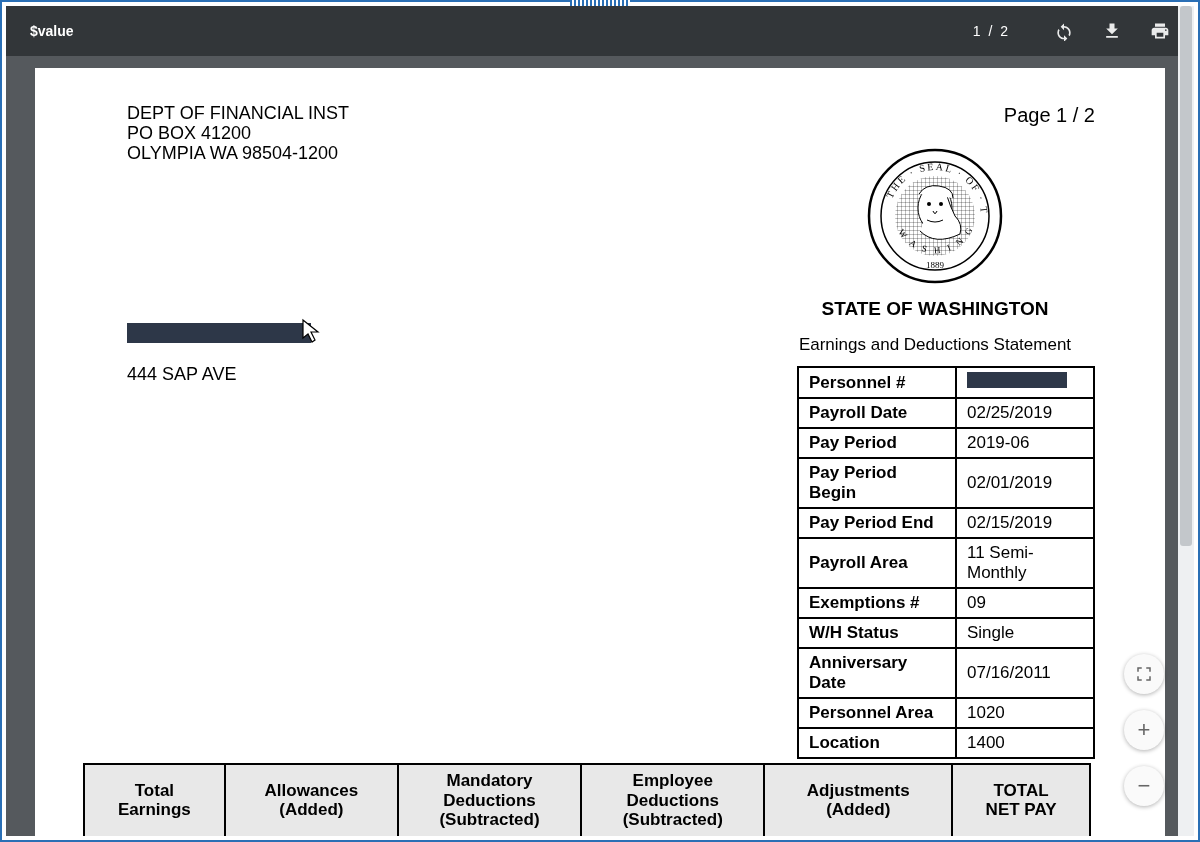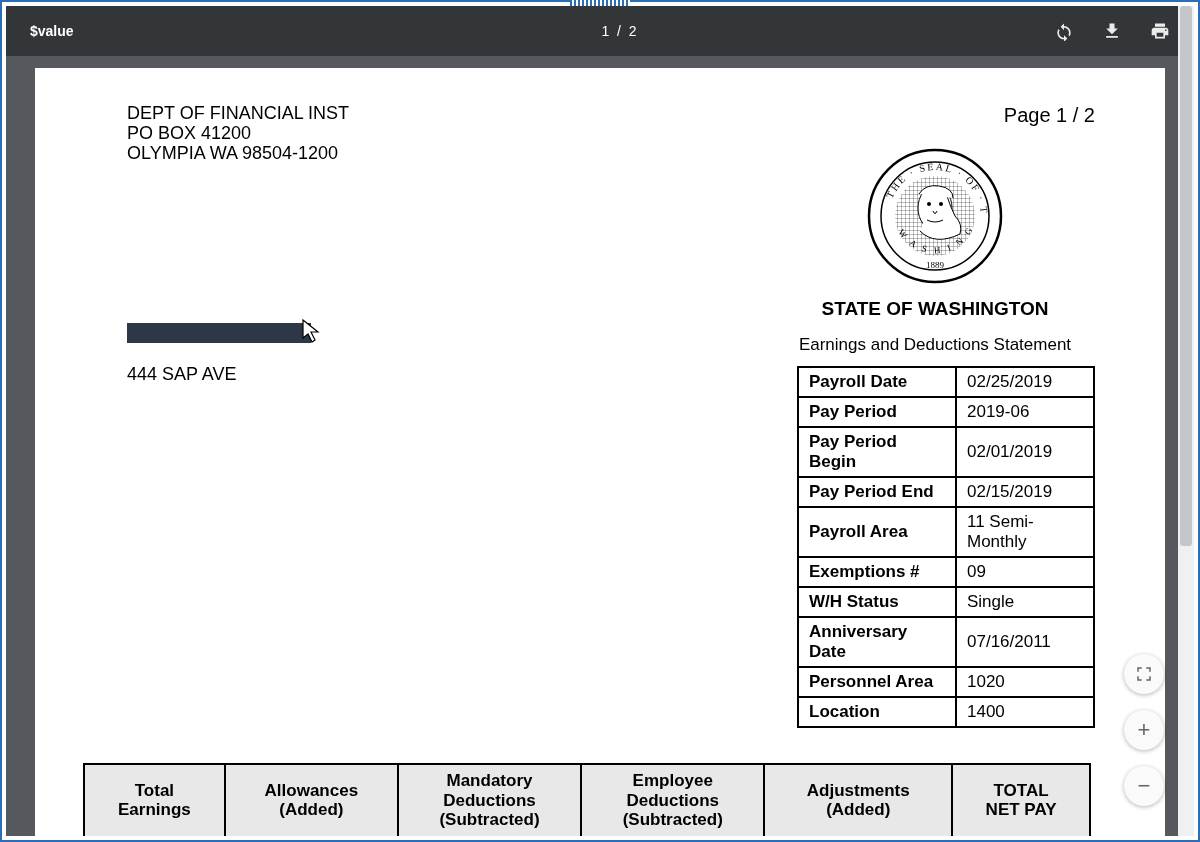--- a/index.html
+++ b/index.html
@@ -2,21 +2,21 @@
 <html><head>
 <meta charset="utf-8">
 <style>
   *{box-sizing:border-box;margin:0;padding:0}
   body{font-family:Arial,Helvetica,sans-serif;background:#d4d9de;overflow:hidden}
   .outer{width:1200px;height:842px;position:relative;background:#fff;border:2px solid #2a6fb5}
   .outer::before{content:"";position:absolute;top:-2px;left:50%;transform:translateX(-50%);width:60px;height:6px;background:repeating-linear-gradient(90deg,#2a6fb5 0 2px,#fff 2px 4px);z-index:5}
   .viewer{position:absolute;inset:4px;background:#404549;display:flex;flex-direction:column}
   .toolbar{height:50px;background:#323639;color:#fff;display:flex;align-items:center;padding:9px 24px;font-size:14px}
   .tb-left{flex:0 0 200px;font-weight:bold}
-  .tb-center{flex:1;text-align:center;letter-spacing:2px}
+  .tb-center{flex:1;text-align:right;letter-spacing:2px}
   .tb-right{flex:0 0 160px;display:flex;justify-content:flex-end;gap:28px;align-items:center}
   .tb-icon{width:20px;height:20px;cursor:pointer;fill:#fff;opacity:.9}
   .canvas{flex:1;background:#55595d;overflow:auto;position:relative}
   .page{width:1130px;min-height:1050px;background:#fff;margin:12px auto 0;position:relative;padding:36px 60px 0 92px;font-family:Arial,sans-serif;color:#000}
   .pgnum{position:absolute;top:36px;right:70px;font-size:20px}
   .dept{font-size:18px;line-height:1.1;}
   .addr-block{margin-top:160px}
   .redact{display:inline-block;width:184px;height:20px;background:#2d3748}
   .addr{font-size:18px;line-height:1.1;margin-top:18px}
   .seal-col{position:absolute;top:78px;right:70px;width:320px;text-align:center}
@@ -96,20 +96,24 @@
             <path d="M62 74 Q70 78 78 74" fill="none" stroke="#000"></path>
             <path d="M54 48 Q60 38 74 40 Q88 42 88 52" fill="#fff" stroke="#000"></path>
           </svg>
           <div class="st-title">STATE OF WASHINGTON</div>
           <div class="st-sub">Earnings and Deductions Statement</div>
         </div>
 
         <table class="info-table">
           <tbody id="info-body">
               <tr>
+                <td>Personnel #</td>
+                <td><span class="redact" style="width: 100px; height: 16px;"></span></td>
+              </tr>
+              <tr>
                 <td>Payroll Date</td>
                 <td>02/25/2019</td>
               </tr>
               <tr>
                 <td>Pay Period</td>
                 <td>2019-06</td>
               </tr>
               <tr>
                 <td>Pay Period Begin</td>
                 <td>02/01/2019</td>

